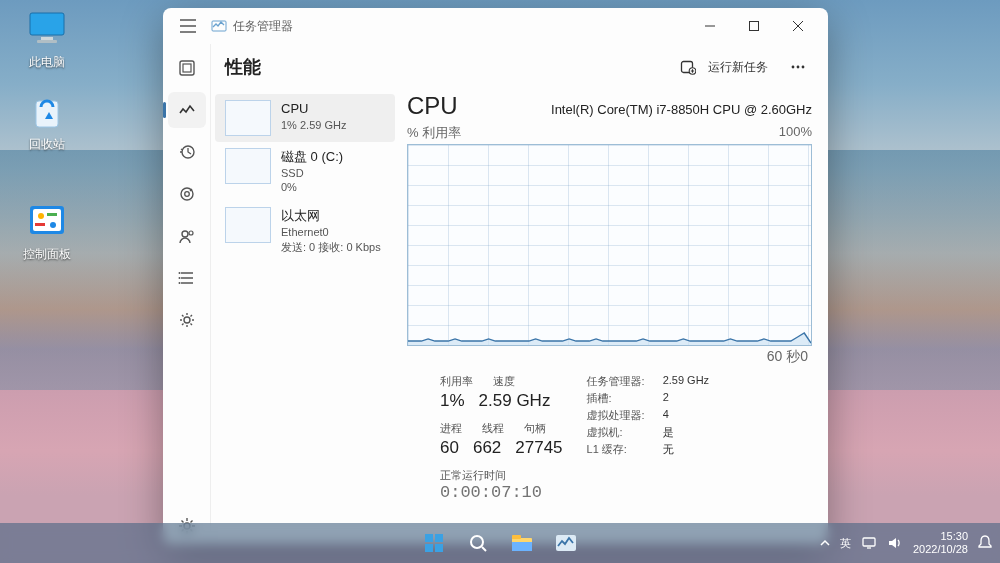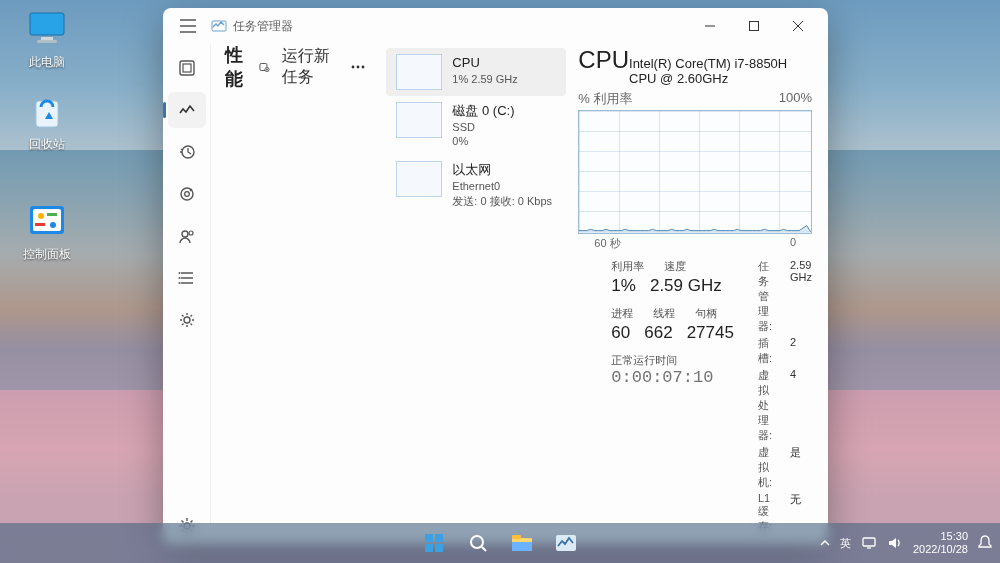--- a/index.html
+++ b/index.html
@@ -52,25 +52,25 @@
   .tm-body { flex:1; display:flex; min-height:0; }
   .tm-rail { width:48px; background:#fdfdfd; border-right:1px solid #eee; display:flex;
              flex-direction:column; align-items:center; padding-top:6px; gap:6px; }
   .rail-btn { width:38px; height:36px; display:flex; align-items:center; justify-content:center;
               border-radius:6px; color:#555; position:relative; }
   .rail-btn.active { background:#f2f2f2; }
   .rail-btn.active::before { content:""; position:absolute; left:-5px; top:10px; bottom:10px;
                              width:3px; border-radius:2px; background:#3a74a8; }
   .rail-spacer { flex:1; }
 
-  .tm-content { flex:1; display:flex; flex-direction:row; min-width:0; }
+  .tm-content { flex:1; display:flex; flex-direction:column; min-width:0; }
   .tm-header { height:46px; display:flex; align-items:center; padding:0 14px; }
   .tm-header h2 { font-size:18px; font-weight:600; color:#222; }
   .tm-header .spacer { flex:1; }
-  .runtask { display:flex; align-items:center; gap:12px; font-size:16px; color:#333;
+  .runtask { display:flex; align-items:flex-start; gap:12px; font-size:12px; color:#333;
              padding:6px 10px; border-radius:4px; }
   .moremenu { width:32px; height:32px; display:flex; align-items:center; justify-content:center;
               border-radius:4px; color:#333; margin-left:4px; }
 
   .tm-panels { flex:1; display:flex; min-height:0; }
 
   .perf-list { width:188px; padding:4px 0; overflow-y:auto; }
   .perf-item { display:flex; gap:10px; padding:6px 10px; border-radius:4px; margin:0 4px; }
   .perf-item.active { background:#efefef; }
   .perf-thumb { width:46px; height:36px; border:1px solid #bcd3ea; background:#f5f9fd;
@@ -86,22 +86,22 @@
   .detail-head h3 { font-size:24px; font-weight:400; color:#222; }
   .detail-head .model { font-size:13px; color:#222; }
   .chart-caption { display:flex; justify-content:space-between; font-size:13px; color:#666;
                    margin-bottom:2px; }
   .chart { height:202px; border:1px solid #9dbdd6; position:relative;
            background:
              repeating-linear-gradient(to right, rgba(120,160,200,.25) 0 1px, transparent 1px 40px),
              repeating-linear-gradient(to bottom, rgba(120,160,200,.25) 0 1px, transparent 1px 20px),
              #fbfdff; }
   .chart svg { position:absolute; inset:0; width:100%; height:100%; }
-  .chart-xcaption { display:flex; justify-content:space-between; font-size:11px; color:#666;
-                    margin:2px 16px 8px; }
+  .chart-xcaption { display:flex; justify-content:flex-end; font-size:14px; color:#666;
+                    margin:2px 4px 8px; }
 
   .stats-row { display:flex; gap:24px;margin-left:33px; }
   .stats-col .lbls { font-size:11px; color:#555; display:flex; gap:20px; }
   .stats-col .vals { font-size:17px; color:#222; display:flex; gap:14px; margin-top:2px; }
   .kv { display:grid; grid-template-columns:auto auto; column-gap:18px; row-gap:2px;
         font-size:11px; color:#333; }
   .kv .k { color:#555; }
   .uptime-lbl { font-size:11px; color:#555; margin-top:10px; }
   .uptime-val { font-size:17px; color:#737373;font-family:Liberation Mono, monospace; }
 

